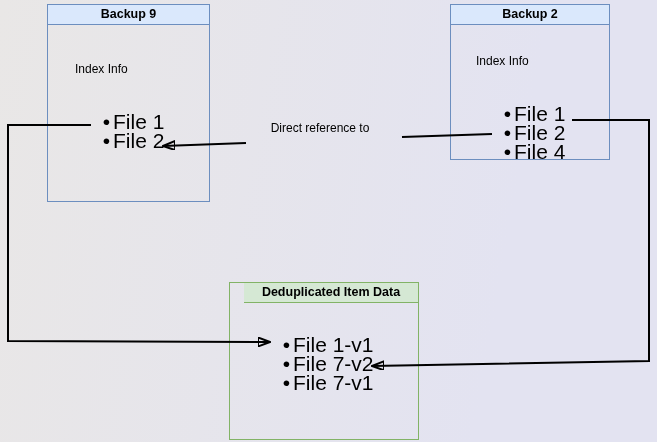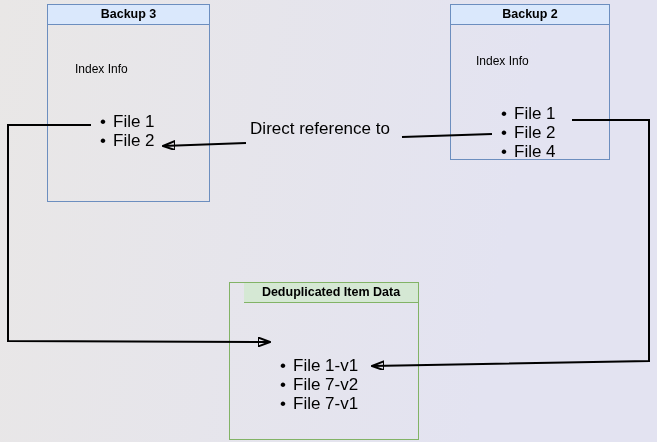--- a/index.html
+++ b/index.html
@@ -49,35 +49,36 @@
   }
   .subtitle {
     position: absolute;
     font-size: 12px;
     white-space: nowrap;
   }
   ul.file-list {
     position: absolute;
     margin: 0; padding: 0;
     list-style: none;
-    font-size: 17px;
+    font-size: 21px;
     line-height: 19px;
+    text-align: center;
   }
   ul.file-list li { white-space: nowrap; }
   ul.file-list li::before {
     content: "\2022";
     display: inline-block;
     width: 13px;
   }
   .edge-label {
     position: absolute;
     left: 230px; top: 121px;
     width: 180px;
     text-align: center;
-    font-size: 17px;
+    font-size: 12px;
     line-height: 15px;
     white-space: nowrap;
   }
   .edge-label span { display: block; }
   svg.edges {
     position: absolute;
     left: 0; top: 0;
     width: 657px; height: 442px;
     pointer-events: none;
   }
@@ -86,41 +87,41 @@
     stroke: var(--line);
     stroke-width: 2;
   }
 </style>
 </head>
 <body>
 
 <div class="canvas">
 
   <div class="node blue" style="left:47px; top:4px; width:163px; height:198px;">
-    <div class="node-header">Backup 3</div>
+    <div class="node-header">Backup 9</div>
     <div class="subtitle" style="left:27px; top:57px;">Index Info</div>
     <ul class="file-list" style="left:52px; top:107px;">
       <li>File 1</li>
       <li>File 2</li>
     </ul>
   </div>
 
   <div class="node blue" style="left:450px; top:4px; width:160px; height:156px;">
     <div class="node-header">Backup 2</div>
     <div class="subtitle" style="left:25px; top:49px;">Index Info</div>
     <ul class="file-list" style="left:50px; top:99px;">
       <li>File 1</li>
       <li>File 2</li>
       <li>File 4</li>
     </ul>
   </div>
 
   <div class="node green" style="left:229px; top:282px; width:190px; height:158px;">
     <div class="node-header">Deduplicated Item Data</div>
-    <ul class="file-list" style="left:50px; top:73px;">
+    <ul class="file-list" style="left:50px; top:52px;">
       <li>File 1-v1</li>
       <li>File 7-v2</li>
       <li>File 7-v1</li>
     </ul>
   </div>
 
   <svg class="edges" viewBox="0 0 657 442" xmlns="http://www.w3.org/2000/svg">
     <defs>
       <marker id="arrow" markerUnits="userSpaceOnUse" markerWidth="13" markerHeight="10" refX="12" refY="4.5" orient="auto">
         <path d="M0,0 L12,4.5 L0,9 Z" fill="#000" stroke="none"></path>

